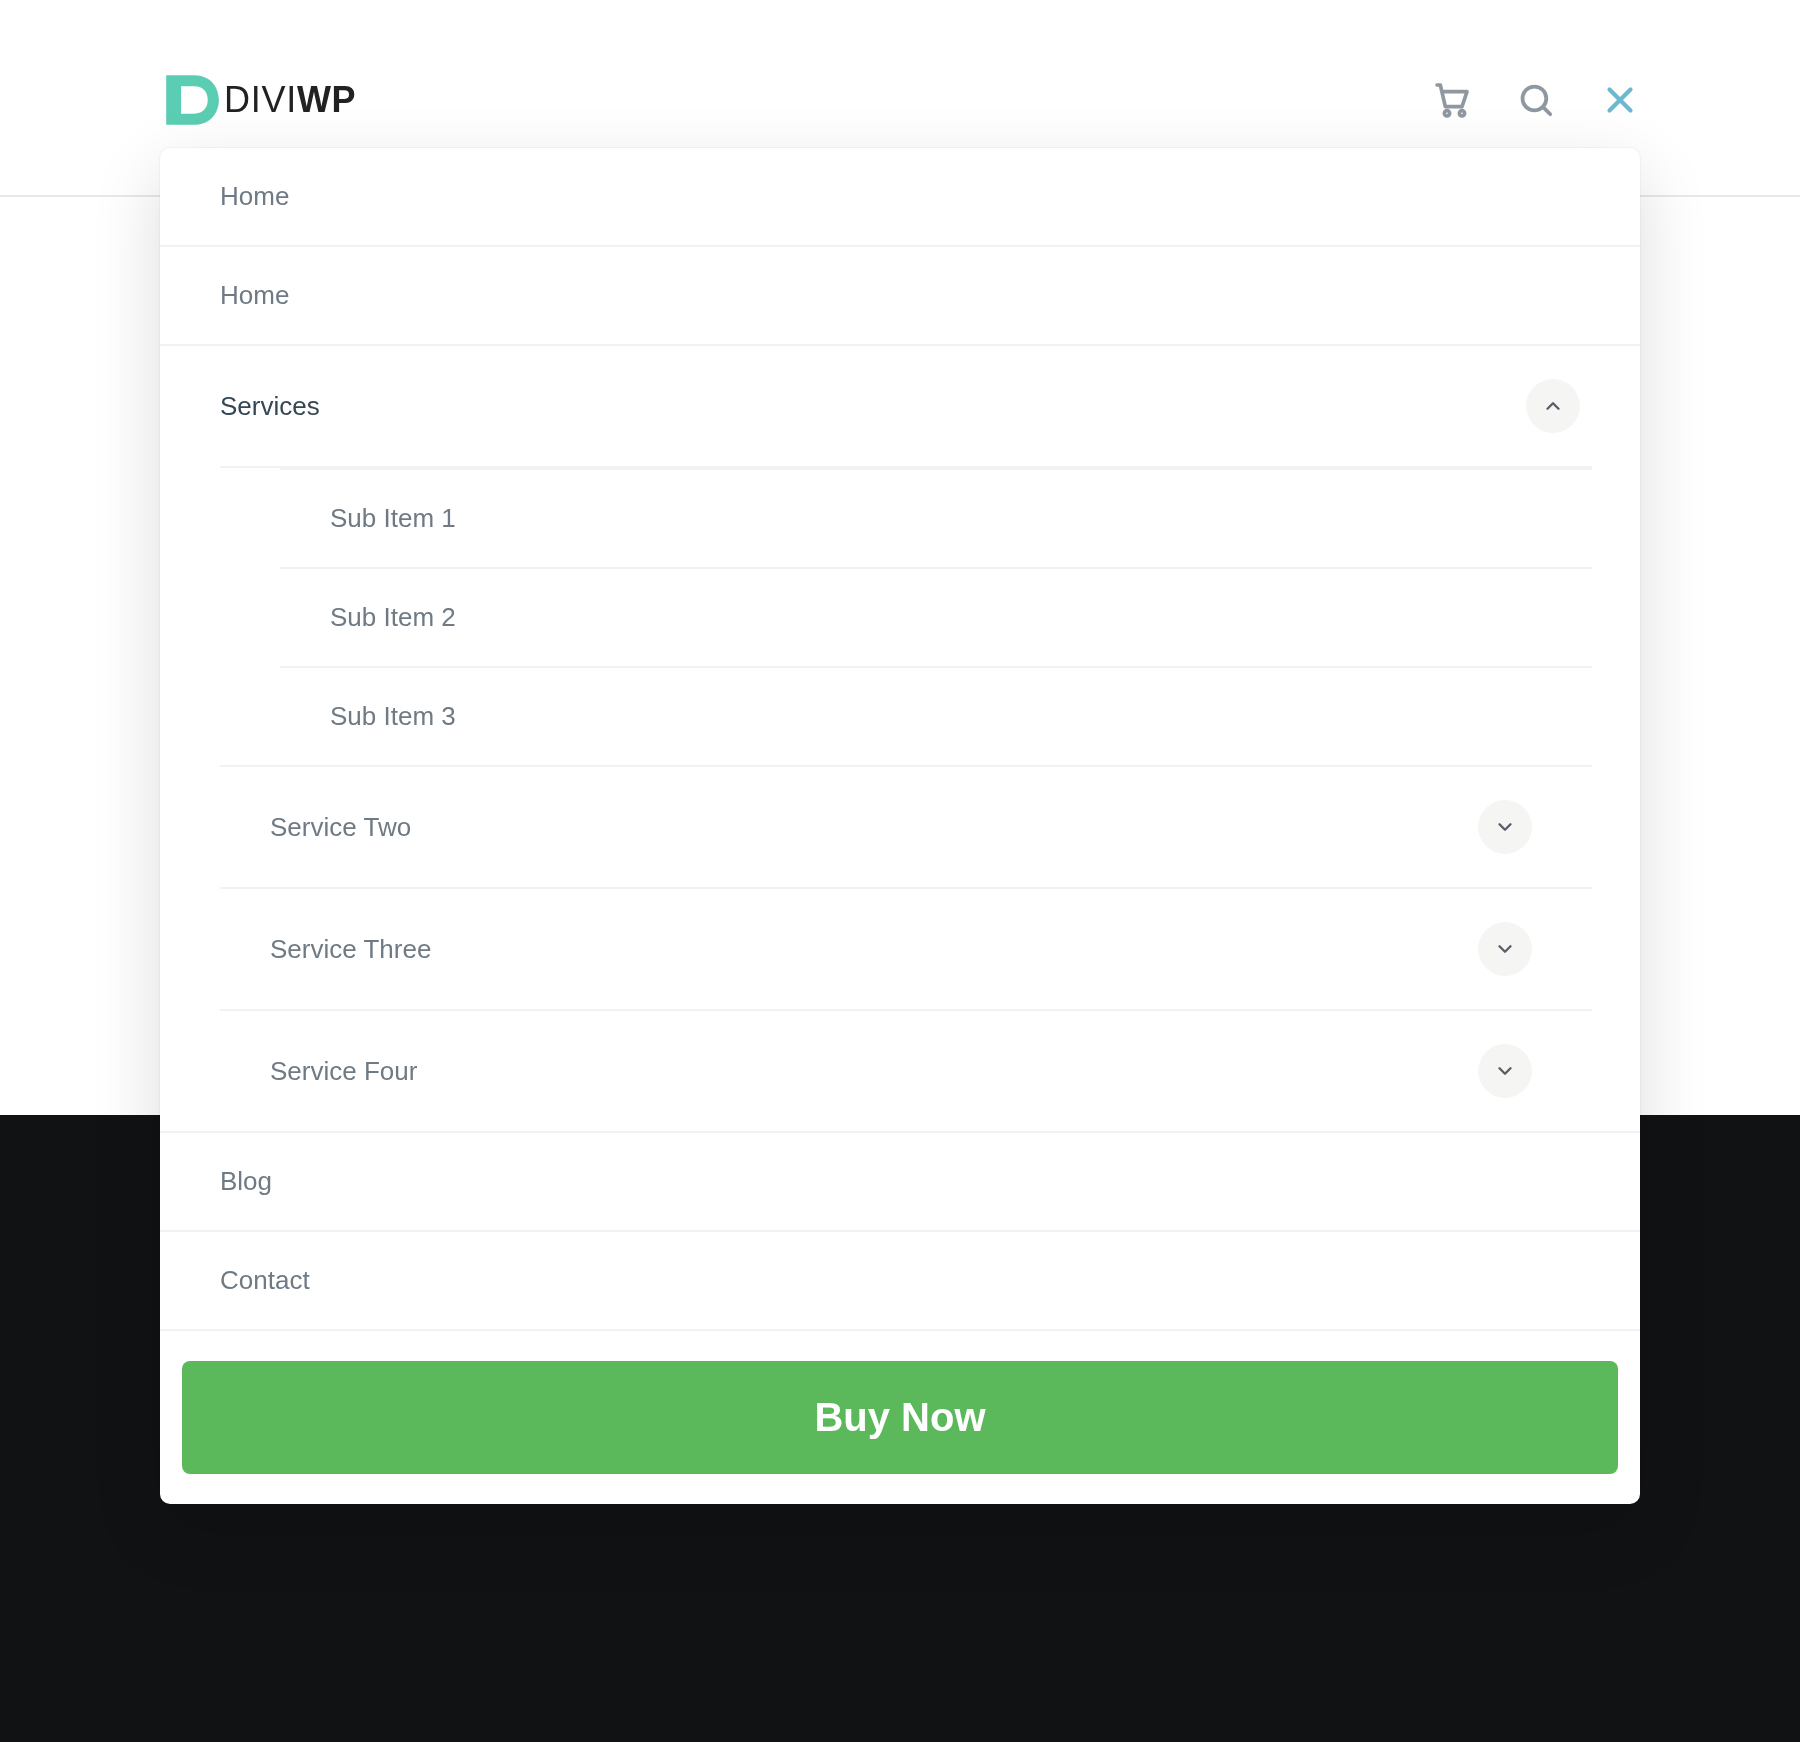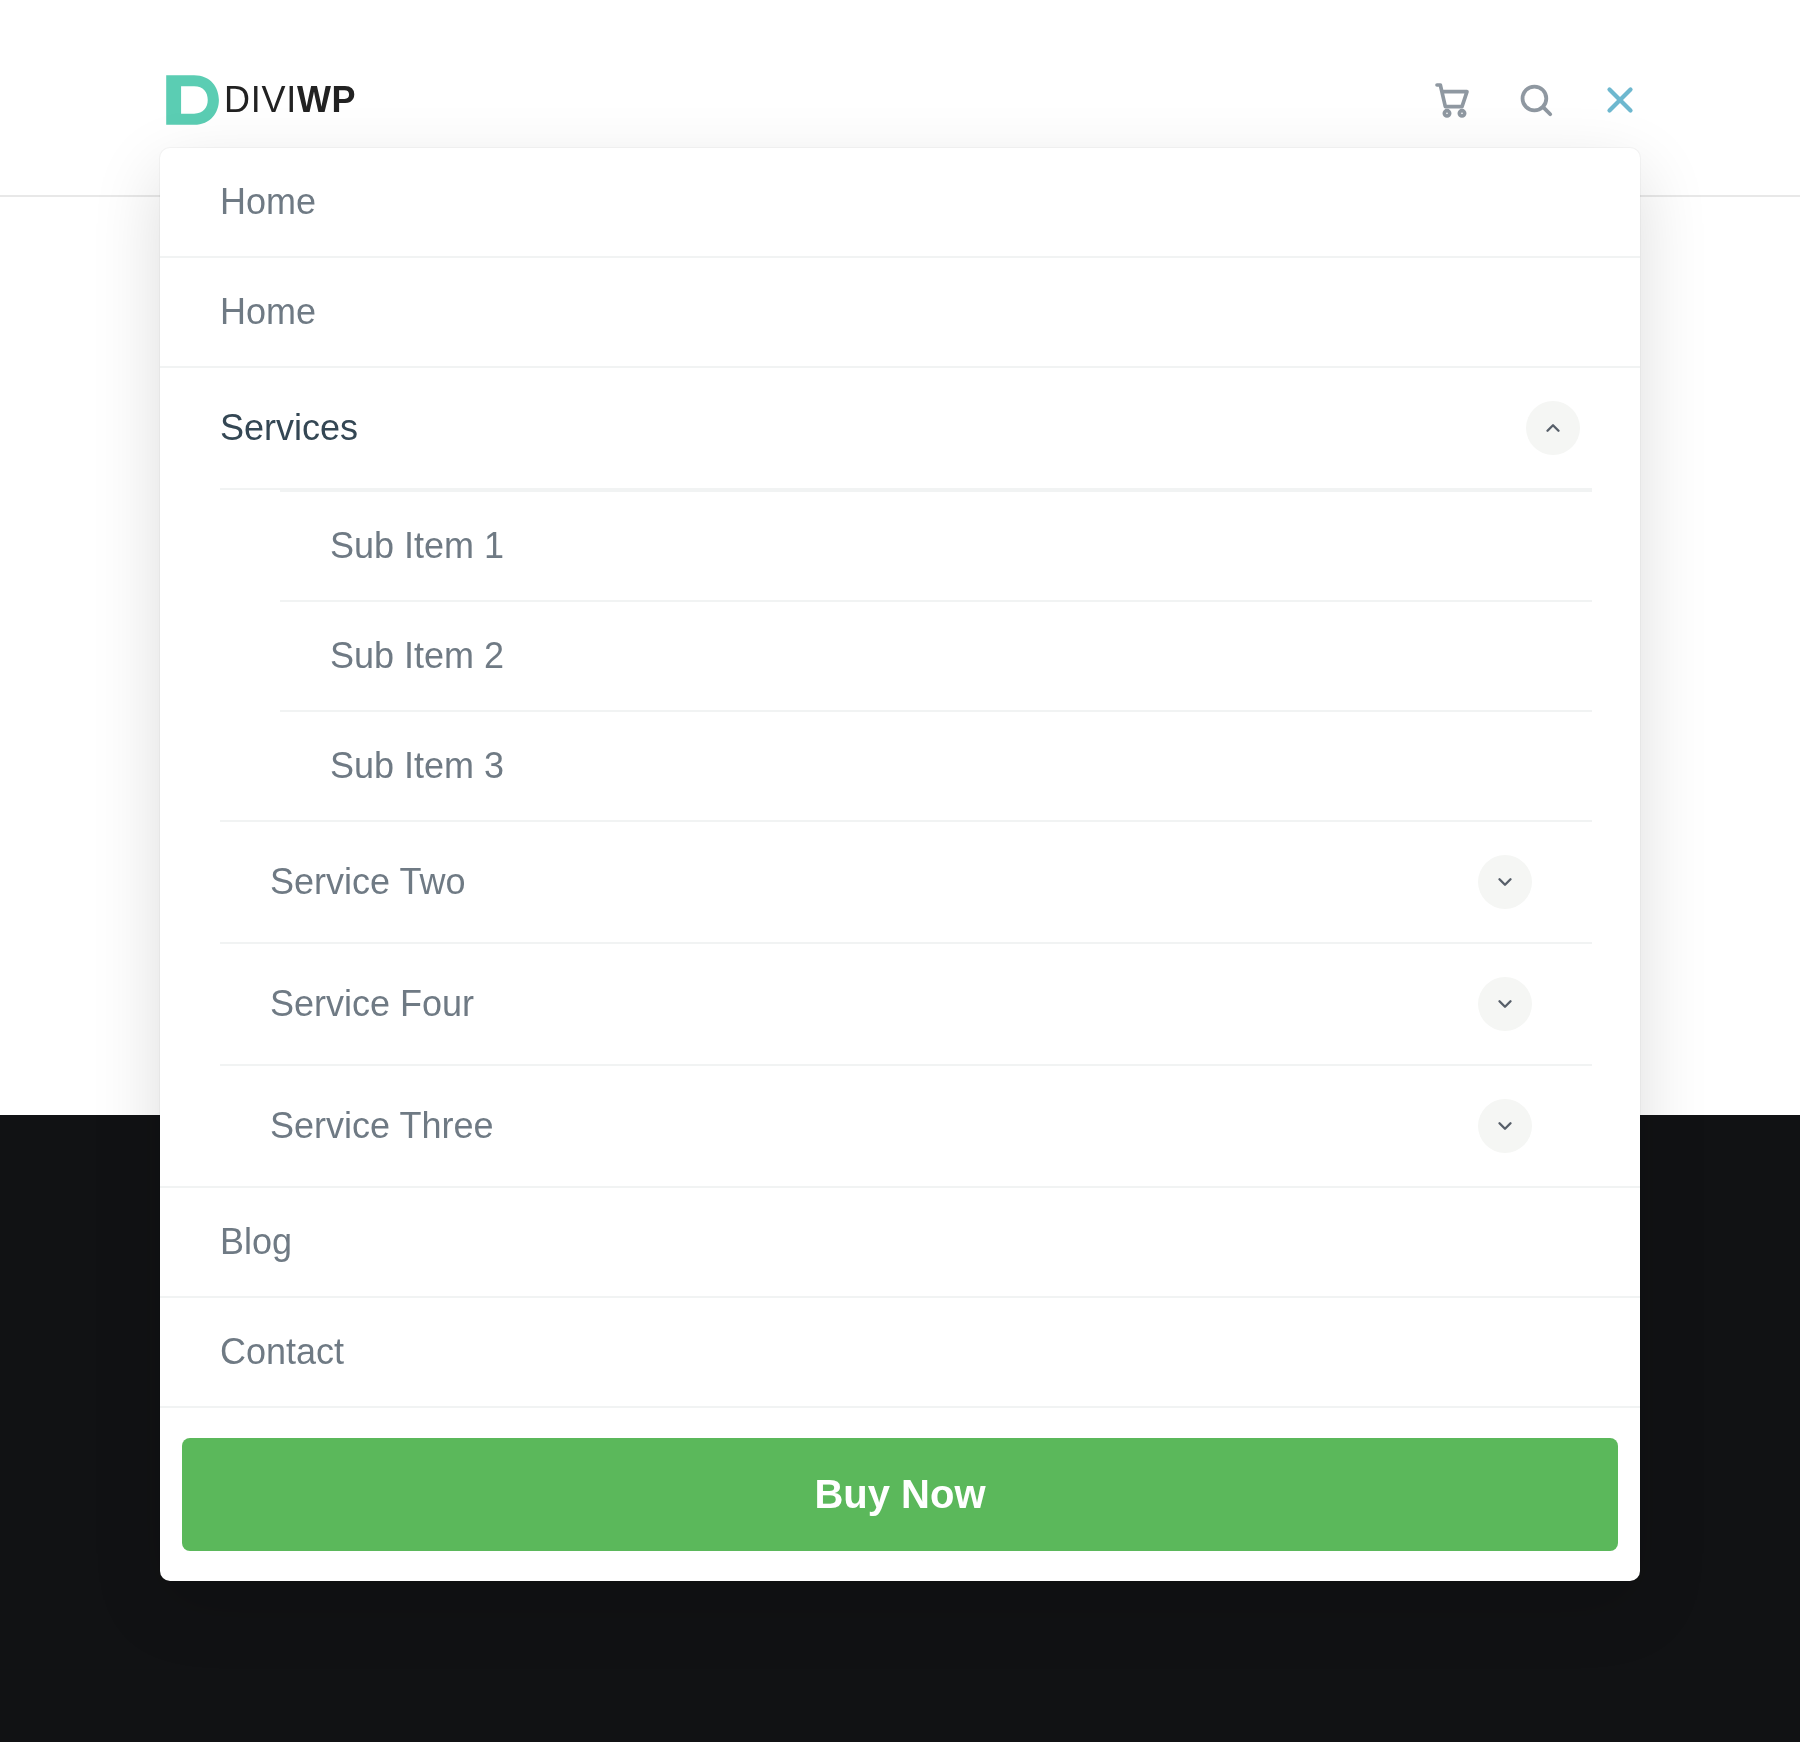--- a/index.html
+++ b/index.html
@@ -91,21 +91,21 @@
     .nav-row {
       display: flex;
       align-items: center;
       justify-content: space-between;
       padding: 33px 60px 33px 60px;
       cursor: pointer;
     }
     .nav-row.lvl2 { padding-left: 110px; }
     .nav-row.lvl3 { padding-left: 170px; }
     .nav-label {
-      font-size: 36px;
+      font-size: 26px;
       color: #6f7a84;
       font-weight: 400;
     }
     .nav-label.active { color: #344754; font-weight: 400; }
     .toggle {
       width: 54px; height: 54px;
       border-radius: 50%;
       background: #f5f6f4;
       display: flex;
       align-items: center;
@@ -235,40 +235,40 @@
               <span class="toggle">
                 <svg width="22" height="22" viewBox="0 0 24 24" fill="none" stroke="currentColor" stroke-width="2.6" stroke-linecap="round" stroke-linejoin="round">
                     <polyline points="6 9 12 15 18 9"></polyline>
                   </svg>
               </span>
             </div>
           </li>
 
           <li>
             <div class="nav-row lvl2" style="padding-left:50px;">
+              <span class="nav-label">Service Three</span>
+              <span class="toggle">
+                <svg width="22" height="22" viewBox="0 0 24 24" fill="none" stroke="currentColor" stroke-width="2.6" stroke-linecap="round" stroke-linejoin="round">
+                    <polyline points="6 9 12 15 18 9"></polyline>
+                  </svg>
+              </span>
+            </div>
+          </li>
+
+          <li>
+            <div class="nav-row lvl2" style="padding-left:50px;">
               <span class="nav-label">Service Four</span>
               <span class="toggle">
                 <svg width="22" height="22" viewBox="0 0 24 24" fill="none" stroke="currentColor" stroke-width="2.6" stroke-linecap="round" stroke-linejoin="round">
                     <polyline points="6 9 12 15 18 9"></polyline>
                   </svg>
               </span>
             </div>
           </li>
 
-          <li>
-            <div class="nav-row lvl2" style="padding-left:50px;">
-              <span class="nav-label">Service Three</span>
-              <span class="toggle">
-                <svg width="22" height="22" viewBox="0 0 24 24" fill="none" stroke="currentColor" stroke-width="2.6" stroke-linecap="round" stroke-linejoin="round">
-                    <polyline points="6 9 12 15 18 9"></polyline>
-                  </svg>
-              </span>
-            </div>
-          </li>
-
         </ul>
       </li>
 
       <li class="nav-item">
         <div class="nav-row">
           <span class="nav-label">Blog</span>
         </div>
       </li>
 
       <li class="nav-item">

